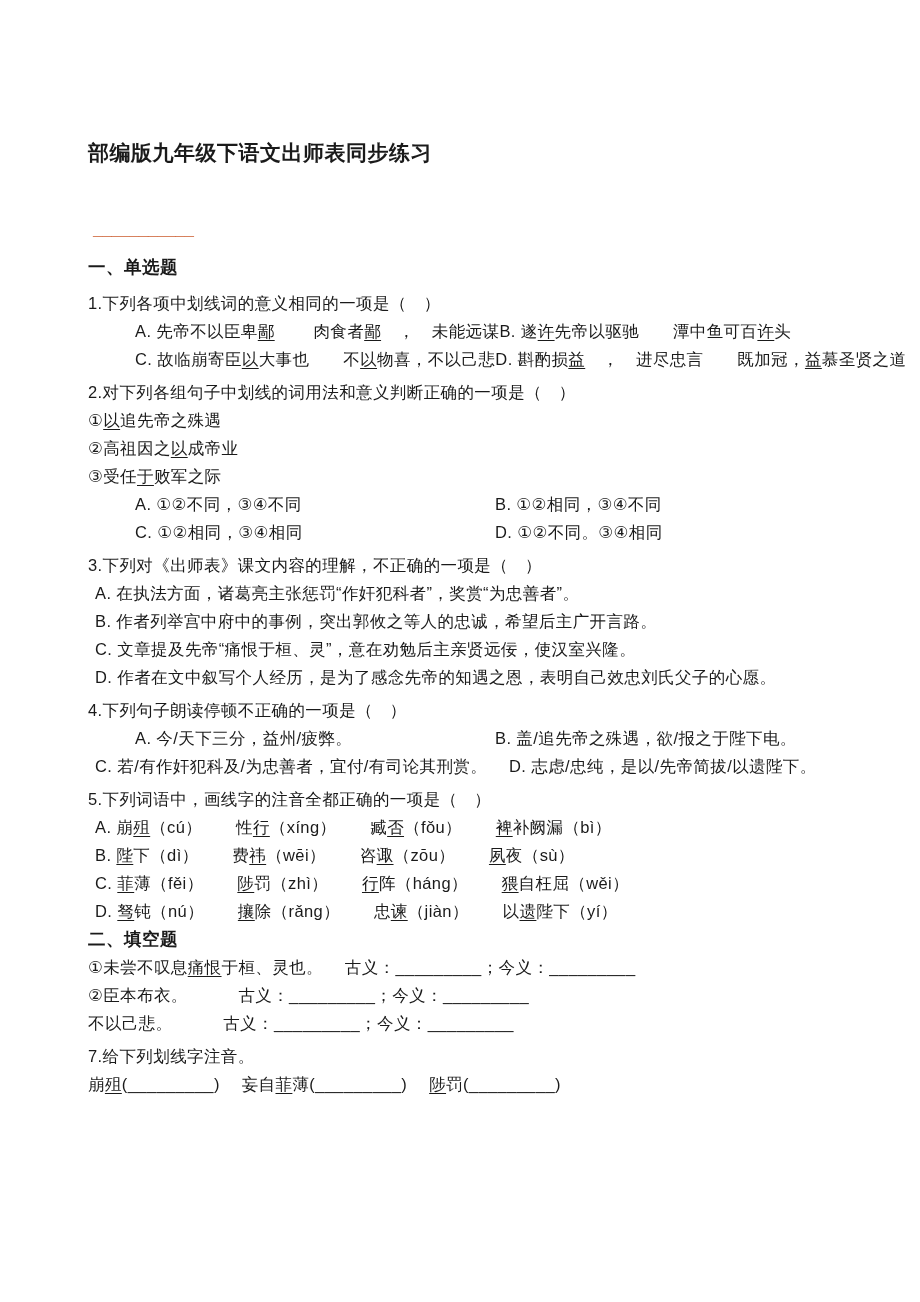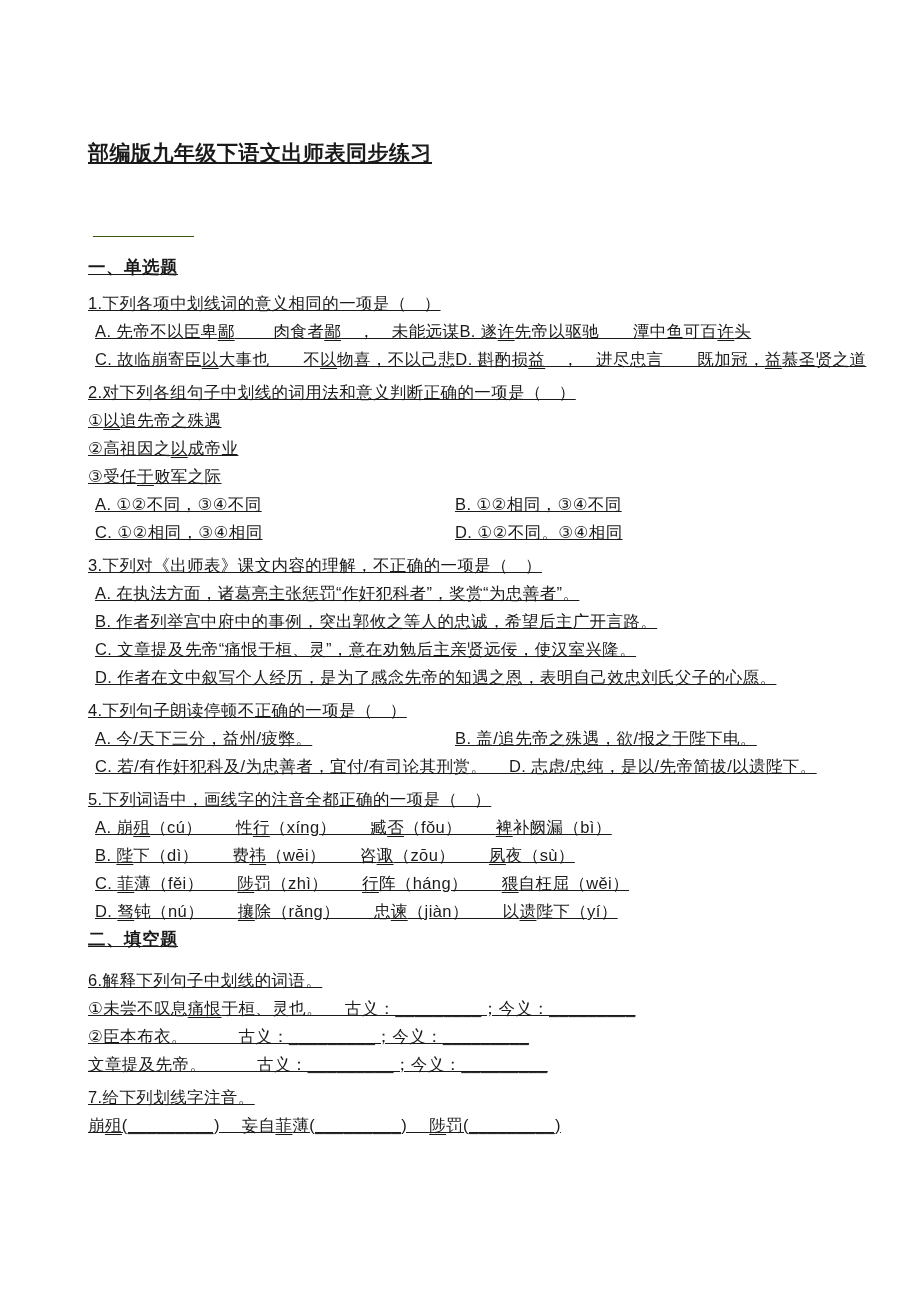--- a/index.html
+++ b/index.html
@@ -5,57 +5,56 @@
   html,body { margin:0; padding:0; background:#ffffff; }
   .page {
     position:relative;
     width:920px; height:1296px;
     box-sizing:border-box;
     padding:139px 48px 0 88px;
     background:#ffffff;
     color:#1a1a1a;
     font-family:"Liberation Sans","DejaVu Sans",sans-serif;
     overflow:hidden;
-    text-decoration:underline;
   }
   .title {
     margin:0;
     font-size:21px;
     font-weight:700;
     line-height:27px;
     letter-spacing:0.5px;
   }
   .blank-rule {
     margin-top:49px;
     padding-left:5px;
     line-height:28px;
     font-size:16.5px;
     font-weight:700;
-    color:#4d7c0f;
+    color:#c2410c;
     letter-spacing:0;
   }
   .sec-heading {
     font-size:17.5px;
     font-weight:700;
     line-height:28px;
     letter-spacing:0.5px;
   }
   .h-first { margin-top:10px; margin-bottom:8px; }
   .h-tight { margin:0; }
   .line {
     font-size:16.5px;
     line-height:28px;
     min-height:28px;
     letter-spacing:0.4px;
     white-space:pre-wrap;
   }
   .q-start { margin-top:5px; }
   .q-start-lg { margin-top:13px; }
   .opt { padding-left:7px; }
-  .cols { display:flex; }
+  .cols { display:flex;margin-left:40px; }
   .cols .c0 { flex:0 0 auto; min-width:360px; }
   .cols .c1 { flex:0 0 auto; }
   .u {
     text-decoration:underline;
     text-underline-offset:3px;
     text-decoration-thickness:1px;
   }
 </style>
 </head>
 <body>
@@ -81,20 +80,19 @@
       <div class="line opt"><span>D. 作者在文中叙写个人经历，是为了感念先帝的知遇之恩，表明自己效忠刘氏父子的心愿。</span></div>
       <div class="line q-start"><span>4.下列句子朗读停顿不正确的一项是（　）</span></div>
       <div class="line opt cols"><div class="c0"><span>A. 今/天下三分，益州/疲弊。</span></div><div class="c1"><span>B. 盖/追先帝之殊遇，欲/报之于陛下电。</span></div></div>
       <div class="line opt"><span>C. 若/有作奸犯科及/为忠善者，宜付/有司论其刑赏。　 D. 志虑/忠纯，是以/先帝简拔/以遗陛下。</span></div>
       <div class="line q-start"><span>5.下列词语中，画线字的注音全都正确的一项是（　）</span></div>
       <div class="line opt"><span>A. 崩</span><span class="u">殂</span><span>（cú）　　性</span><span class="u">行</span><span>（xíng）　　臧</span><span class="u">否</span><span>（fǒu）　　</span><span class="u">裨</span><span>补阙漏（bì）</span></div>
       <div class="line opt"><span>B. </span><span class="u">陛</span><span>下（dì）　　费</span><span class="u">祎</span><span>（wēi）　　咨</span><span class="u">诹</span><span>（zōu）　　</span><span class="u">夙</span><span>夜（sù）</span></div>
       <div class="line opt"><span>C. </span><span class="u">菲</span><span>薄（fěi）　　</span><span class="u">陟</span><span>罚（zhì）　　</span><span class="u">行</span><span>阵（háng）　　</span><span class="u">猥</span><span>自枉屈（wěi）</span></div>
       <div class="line opt"><span>D. </span><span class="u">驽</span><span>钝（nú）　　</span><span class="u">攘</span><span>除（rǎng）　　忠</span><span class="u">谏</span><span>（jiàn）　　以</span><span class="u">遗</span><span>陛下（yí）</span></div>
       <div class="sec-heading h-tight">二、填空题</div>
-      <div class="line q-start q-start-lg"><span>6.解释下列句子中划线的词语。</span></div>
       <div class="line "><span>①未尝不叹息</span><span class="u">痛恨</span><span>于桓、灵也。　 古义：_________；今义：_________</span></div>
       <div class="line "><span>②臣本布衣。　　　古义：_________；今义：_________</span></div>
-      <div class="line "><span>文章提及先帝。　　　古义：_________；今义：_________</span></div>
+      <div class="line "><span>不以己悲。　　　古义：_________；今义：_________</span></div>
       <div class="line q-start"><span>7.给下列划线字注音。</span></div>
       <div class="line "><span>崩</span><span class="u">殂</span><span>(_________)　 妄自</span><span class="u">菲</span><span>薄(_________)　 </span><span class="u">陟</span><span>罚(_________)</span></div>
     </div>
 </div>
 
 </body></html>

